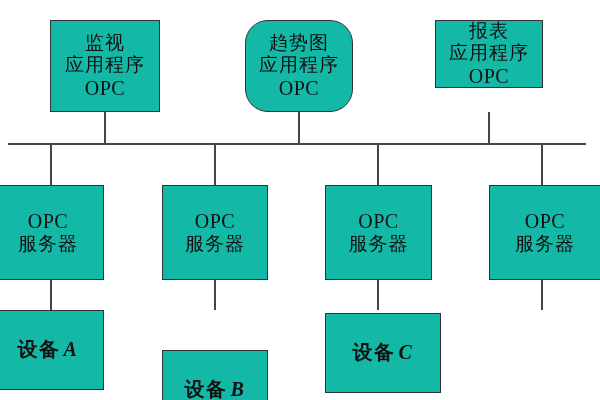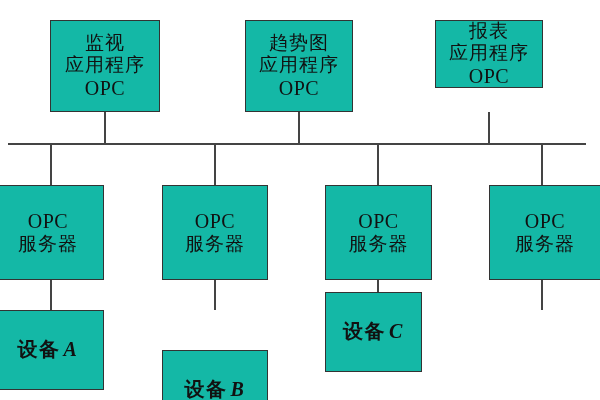--- a/index.html
+++ b/index.html
@@ -77,21 +77,21 @@
 <body>
 
 <div id="canvas">
 
   <div class="node app-node" style="left:50px; top:20px; width:110px; height:92px;">
     <span class="line line-cn">监视</span>
     <span class="line line-cn">应用程序</span>
     <span class="line line-opc">OPC</span>
   </div>
 
-  <div class="node app-node" style="left:245px; top:20px; width:108px; height:92px;">
+  <div class="node app-node" style="left:245px; top:20px; width:108px; height:92px;border-radius:23px;">
     <span class="line line-cn">趋势图</span>
     <span class="line line-cn">应用程序</span>
     <span class="line line-opc">OPC</span>
   </div>
 
   <div class="node app-node" style="left:435px; top:20px; width:108px; height:68px;">
     <span class="line line-cn">报表</span>
     <span class="line line-cn">应用程序</span>
     <span class="line line-opc">OPC</span>
   </div>
@@ -133,18 +133,18 @@
   <div class="vline" style="left:541px; top:280px; height:30px;"></div>
 
   <div class="node device-node" style="left:-8px; top:310px; width:112px; height:80px;">
     <span class="line line-dev"><span>设备</span><span class="dev-letter">A</span></span>
   </div>
 
   <div class="node device-node" style="left:162px; top:310px; width:106px; height:80px;margin-top:40px;">
     <span class="line line-dev"><span>设备</span><span class="dev-letter">B</span></span>
   </div>
 
-  <div class="node device-node" style="left:325px; top:292px; width:97px; height:80px;">
+  <div class="node device-node" style="left:325px; top:313px; width:116px; height:80px;">
     <span class="line line-dev"><span>设备</span><span class="dev-letter">C</span></span>
   </div>
 
 
 </div>
 
 </body></html>

